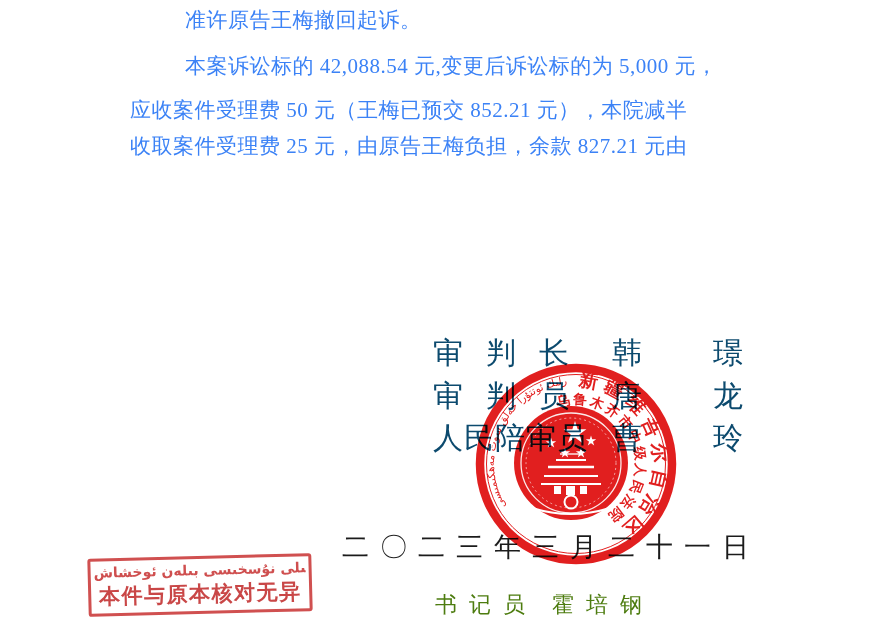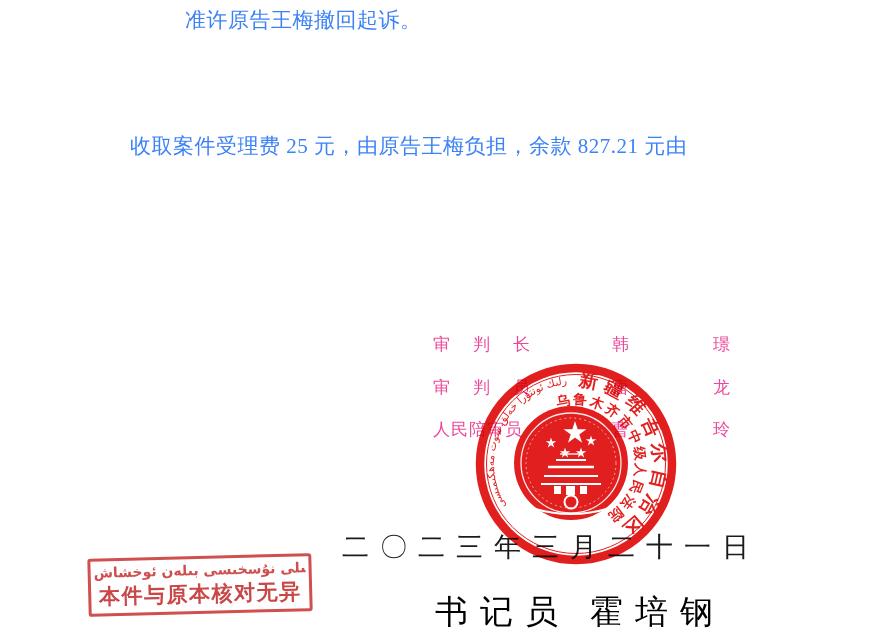--- a/index.html
+++ b/index.html
@@ -12,34 +12,34 @@
     position:absolute; left:130px; white-space:nowrap;
     font-size:21px; letter-spacing:0.5px; color:#3b82f6;text-align:right;
   }
   .l1{top:6px;  left:185px;}
   .l2{top:52px; left:185px;}
   .l3{top:96px;}
   .l4{top:132px;}
   .l5{top:184px;}
 
   .sigrow{position:absolute; left:0; top:0; width:100%; height:32px;}
-  .sigrow span{position:absolute; white-space:nowrap; font-size:17px; color:#ec4899;}
+  .sigrow span{position:absolute; white-space:nowrap; font-size:30px; color:#0c4a6e;}
   .r1{top:333px;} .r2{top:376px;} .r3{top:418px;}
   .t3{left:433px; letter-spacing:23px;}
   .t5{left:433px; letter-spacing:1px;}
   .n1{left:612px;} .n2{left:713px;}
 
   .daterow{
     position:absolute; left:342px; top:529px; white-space:nowrap;
     font-size:27px; letter-spacing:11px; color:#1b1b1b;
   }
   .clerkrow{position:absolute; left:0; top:590px; width:100%; height:32px;}
-  .clerkrow span{position:absolute; white-space:nowrap; font-size:33px; color:#000000;}
+  .clerkrow span{position:absolute; white-space:nowrap; font-size:22px; color:#4d7c0f;}
   .ct{left:435px; letter-spacing:12px;}
-  .cn{left:590px; letter-spacing:12px;}
+  .cn{left:552px; letter-spacing:12px;}
 
   #seal{
     position:absolute; left:470px; top:360px; width:212px; height:212px;
     mix-blend-mode:multiply; opacity:0.95;
   }
   #stamp{
     position:absolute; left:88px; top:556px; width:212px;
     border:3.5px solid #d05050; border-radius:3px;
     transform:rotate(-1.5deg); transform-origin:center;
     text-align:center; padding:1px 3px 3px 3px;
@@ -56,20 +56,22 @@
   }
   svg text{font-family:"Liberation Serif","DejaVu Serif",serif;}
   .seal-uy{font-family:"DejaVu Sans",sans-serif;}
 </style>
 </head>
 <body>
 
 <div id="page">
 
   <div class="bline l1">准许原告王梅撤回起诉。</div>
+  <div class="bline l2">本案诉讼标的 42,088.54 元,变更后诉讼标的为 5,000 元，</div>
+  <div class="bline l3">应收案件受理费 50 元（王梅已预交 852.21 元），本院减半</div>
   <div class="bline l4">收取案件受理费 25 元，由原告王梅负担，余款 827.21 元由</div>
 
   <div class="sigrow r1">
     <span class="t3">审判长</span>
     <span class="n1">韩</span>
     <span class="n2">璟</span>
   </div>
   <div class="sigrow r2">
     <span class="t3">审判员</span>
     <span class="n1">唐</span>

